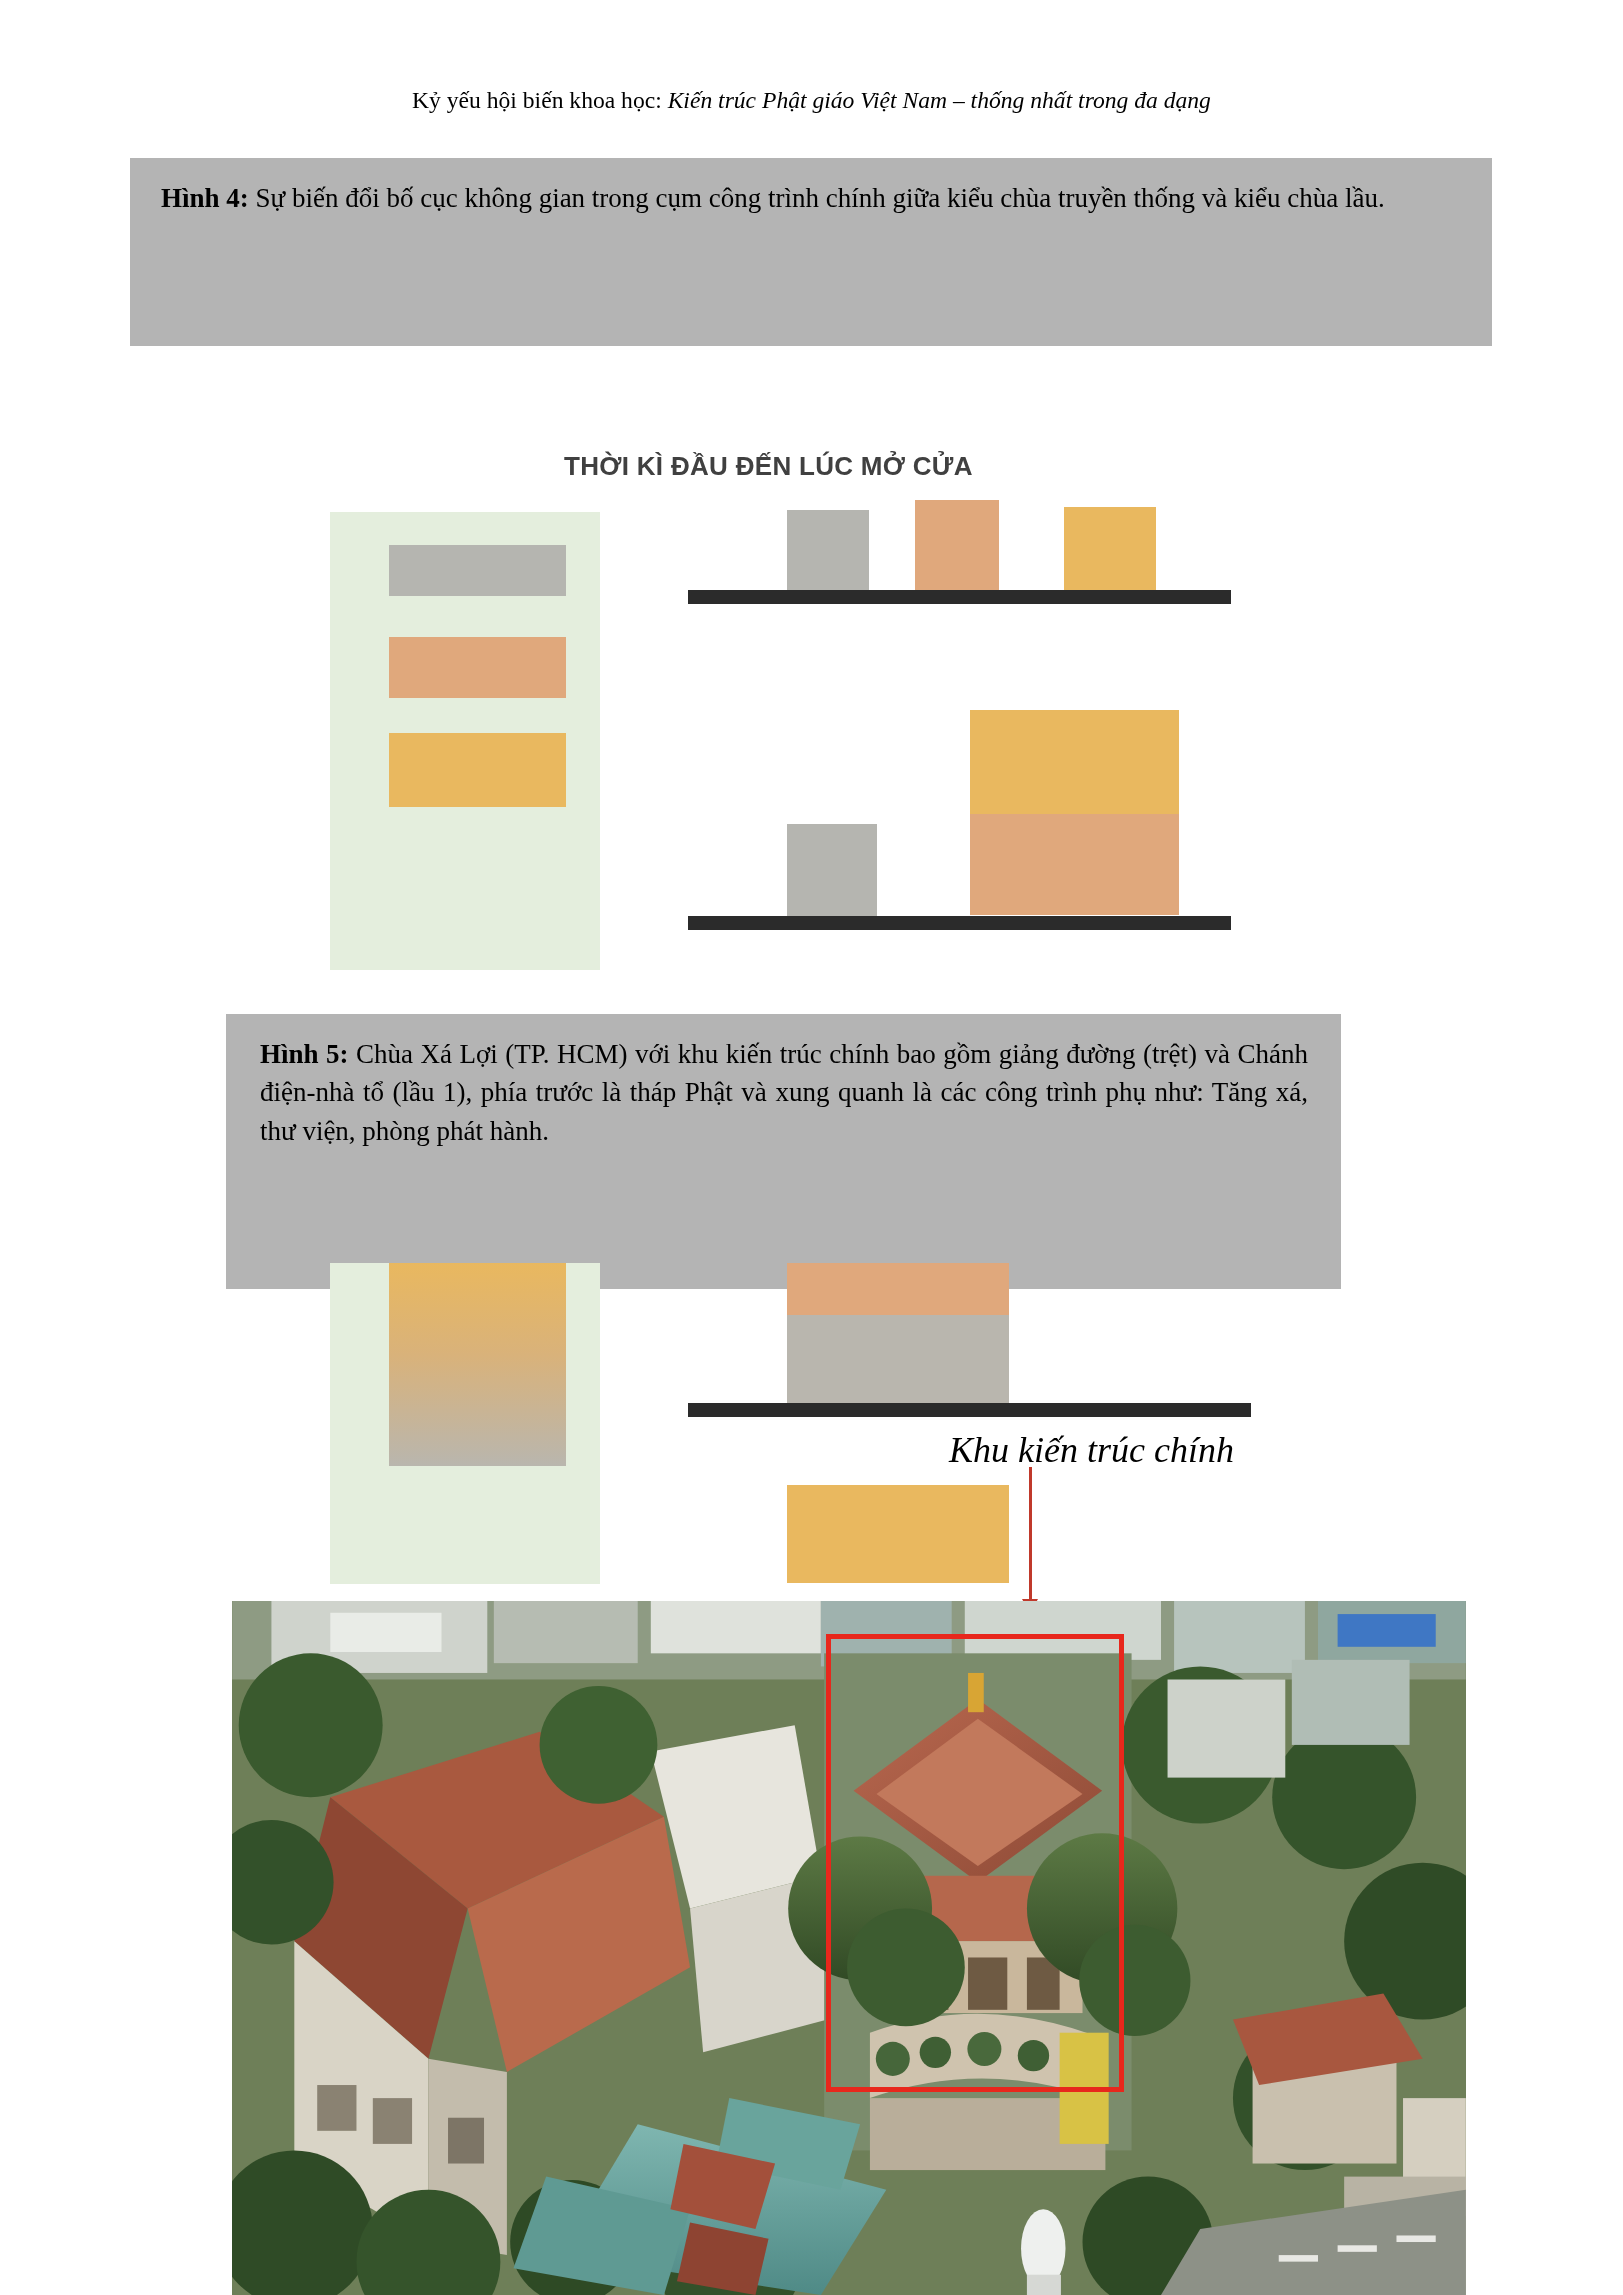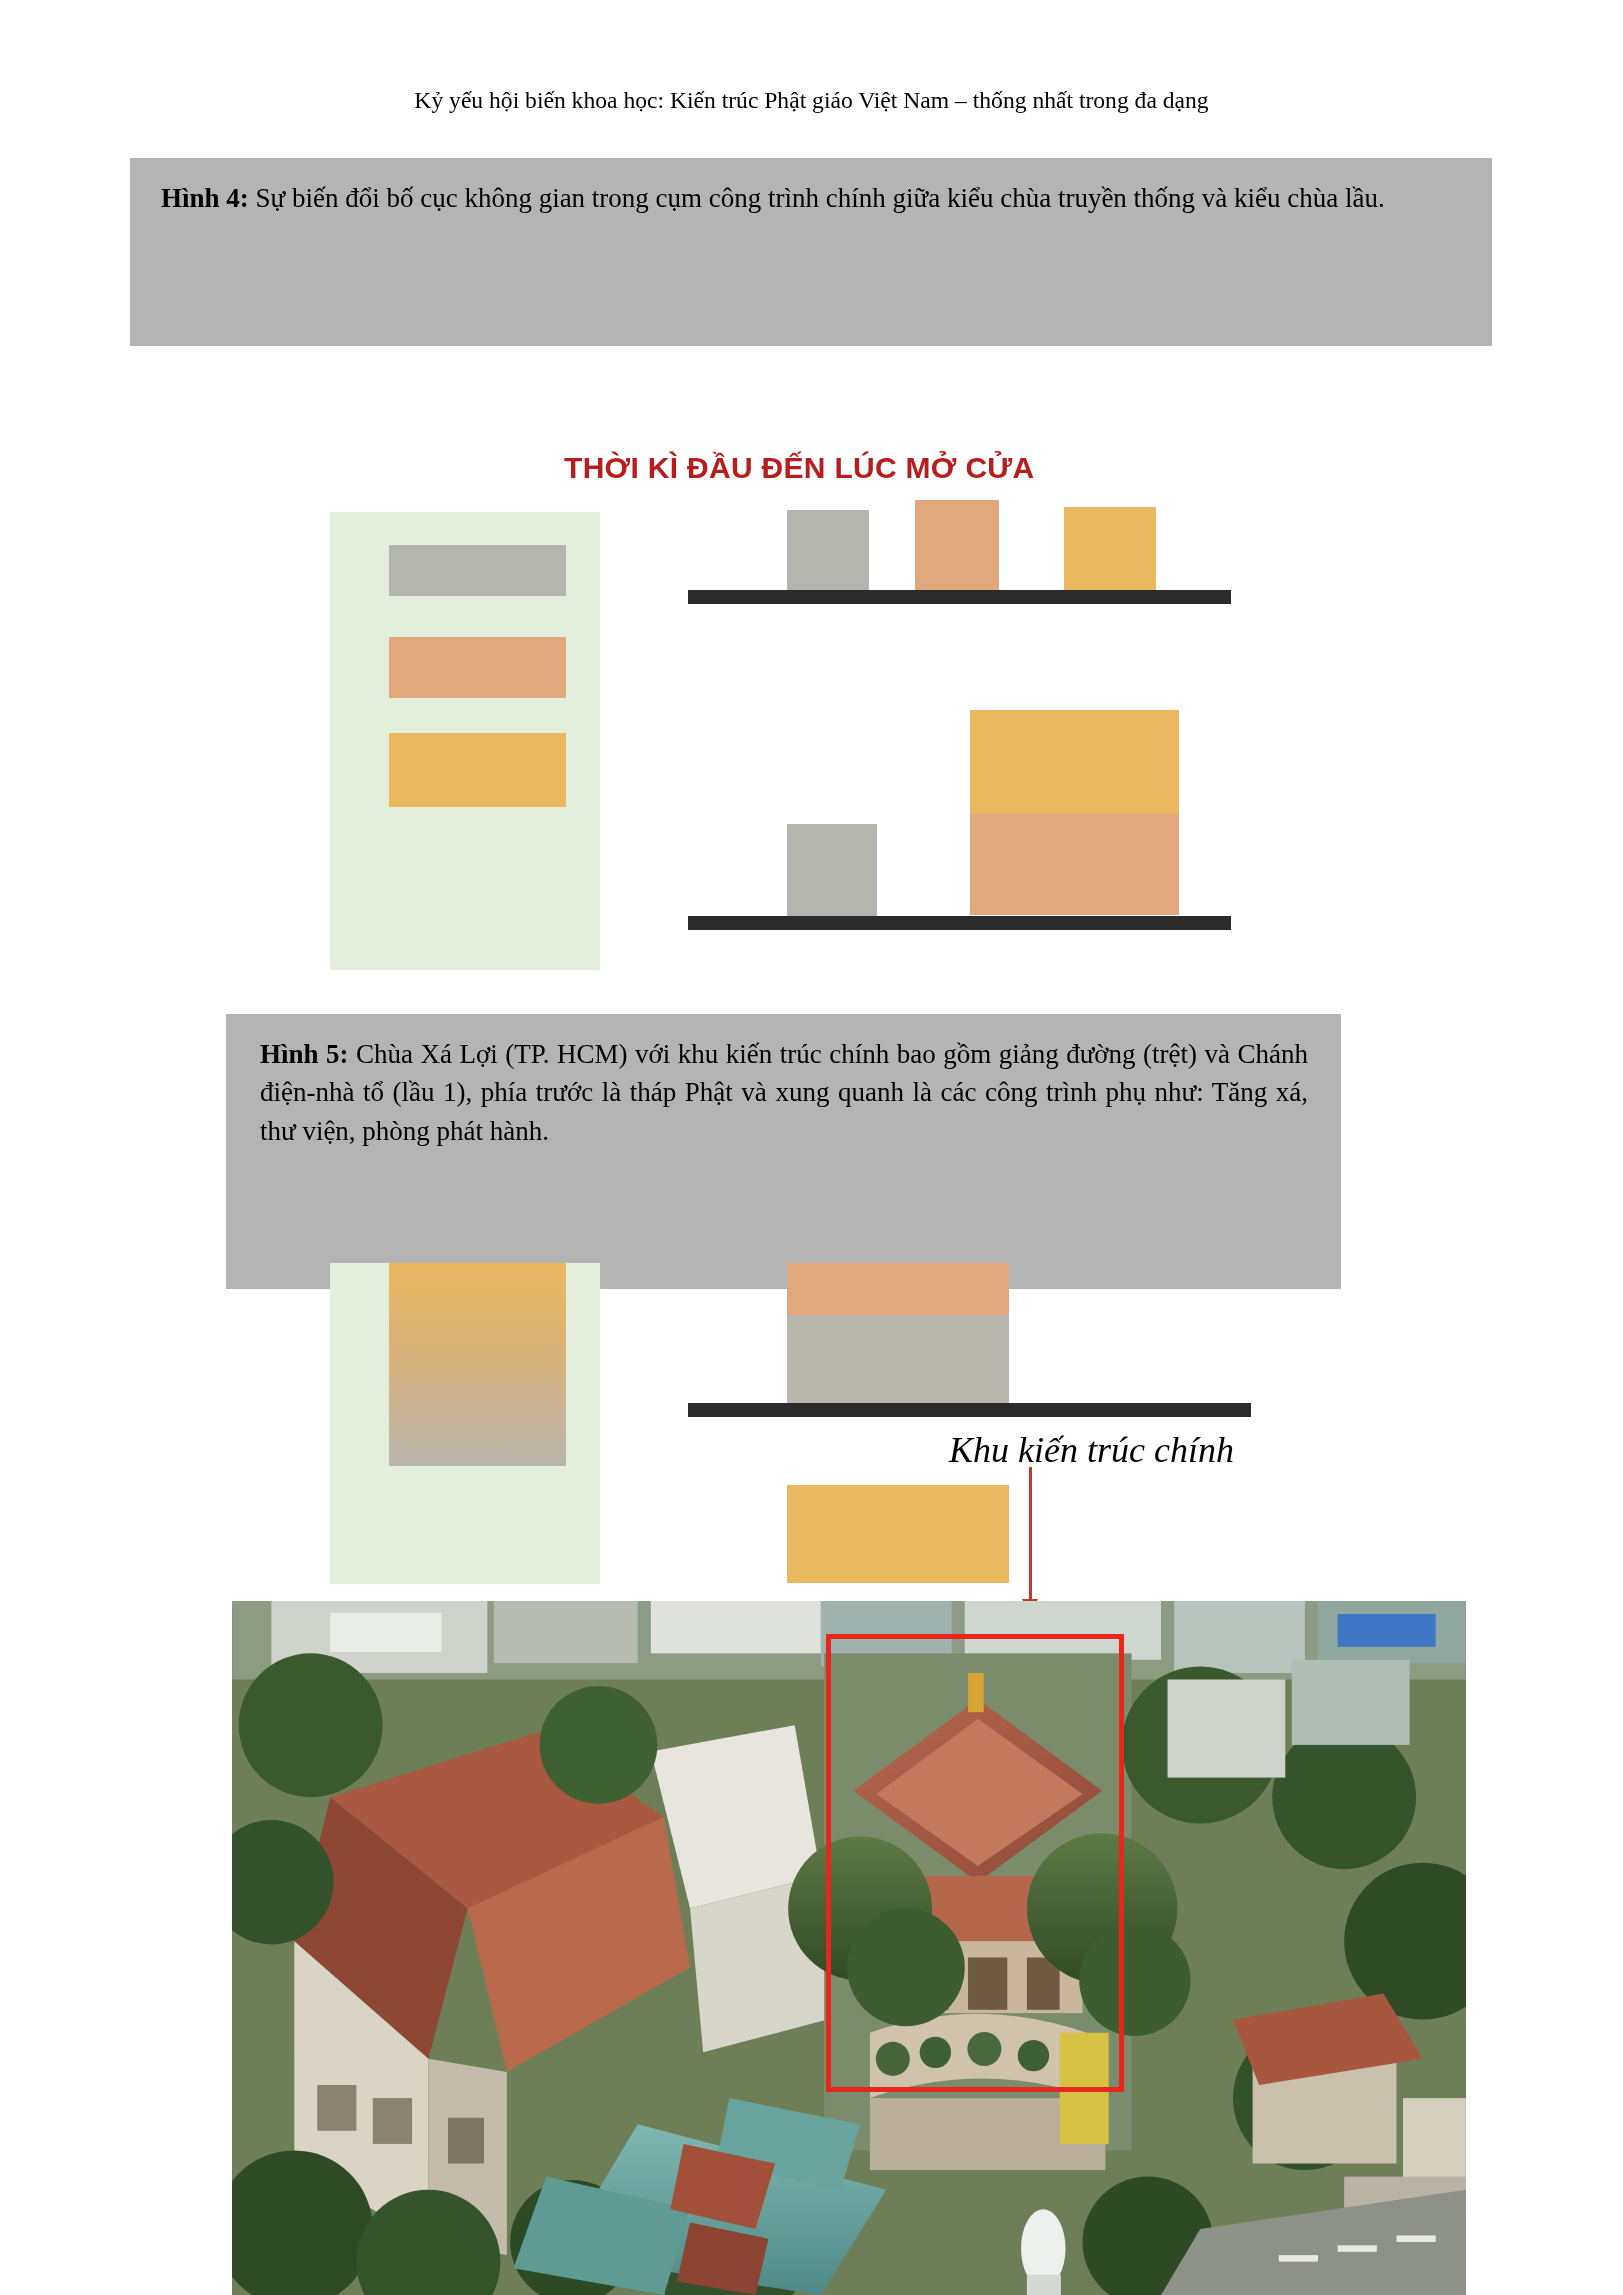--- a/index.html
+++ b/index.html
@@ -29,20 +29,21 @@
     position: absolute;
     top: 85px;
     left: 0;
     width: 1623px;
     text-align: center;
     font-size: 23.6px;
     line-height: 1.3;
     font-family: "Liberation Serif", serif;
   }
   .running-header .italic {
+    font-style: italic;
   }
 
   
   .caption-block {
     position: absolute;
     background: #b4b4b4;
     box-sizing: border-box;
     font-family: "Liberation Serif", serif;
     color: #000;
   }
@@ -67,23 +68,23 @@
   }
   .caption-text .lbl {
     font-weight: bold;
   }
 
   
   .diagram-title {
     position: absolute;
     font-family: "Liberation Sans", sans-serif;
     font-weight: bold;
-    font-size: 30px;
+    font-size: 26px;
     letter-spacing: 0.3px;
-    color: #b91c1c;
+    color: #404040;
     white-space: nowrap;
     text-align: center;
   }
   .d1-title { left: 564px; top: 451px; }
 
   .panel-bg {
     position: absolute;
     background: #e4eedd;
   }
   .blk { position: absolute; }

